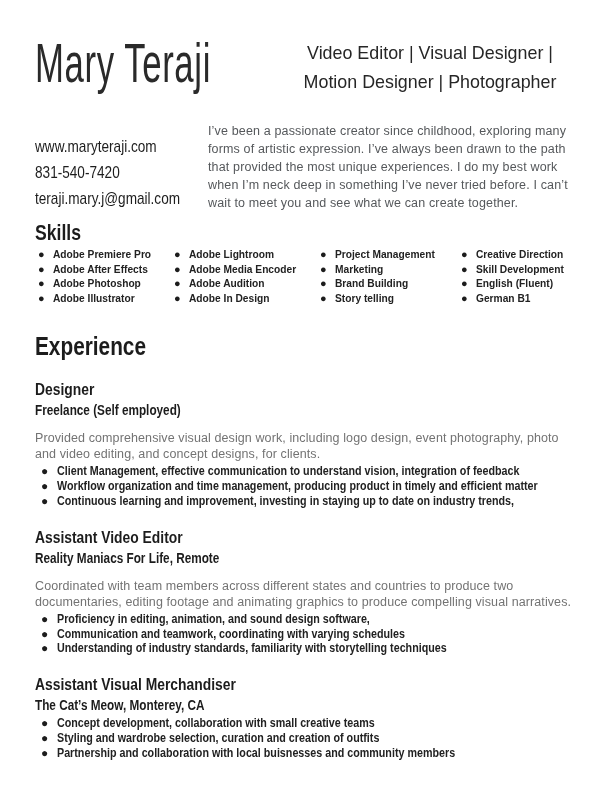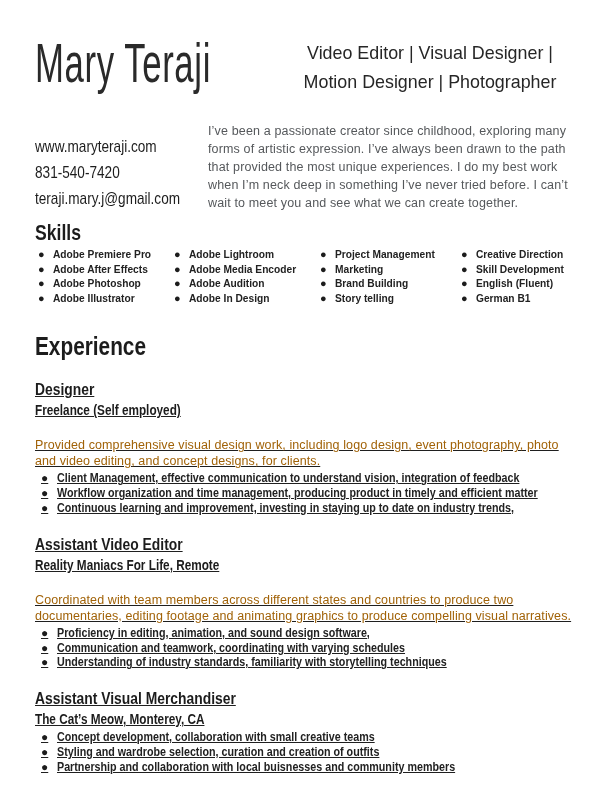--- a/index.html
+++ b/index.html
@@ -89,36 +89,36 @@
     display: inline-block;
     font-weight: bold;
     color: #222222;
     white-space: nowrap;
     transform: scaleX(0.88);
     transform-origin: 0 50%;
   }
   .skill-item .btext { font-size: 11.6px; line-height: 14.6px; }
 
   
-  .job { margin-top: 19px; text-decoration: underline; }
+  .job { margin-top: 19px; }
   .job:first-of-type { margin-top: 5px; }
   .job-title {
     font-size: 16.5px; line-height: 19px; font-weight: bold; color: #1c1c1c;
     white-space: nowrap; transform: scaleX(0.84); transform-origin: 0 50%;
   }
   .job-company {
     font-size: 14px; line-height: 17px; margin-top: 3px; font-weight: bold; color: #1c1c1c;
     white-space: nowrap; transform: scaleX(0.84); transform-origin: 0 50%;
   }
   .job-desc {
-    margin-top: 18px;
+    margin-top: 11px;
     font-size: 12.5px;
     line-height: 16px;
     letter-spacing: 0.1px;
-    color: #a16207;
+    color: #737373;
     max-width: 542px;
   }
   .job-bullets { margin: 2px 0 0 0; padding: 0; list-style: none; }
   .job-bullet { display: flex; height: 14.8px; align-items: baseline; }
   .job-bullet .bullet-dot { flex: 0 0 16px; padding-left: 6px; font-size: 12px; }
   .job-bullet .btext { font-size: 12.2px; line-height: 14.8px; }
 </style>
 </head>
 <body>
 

